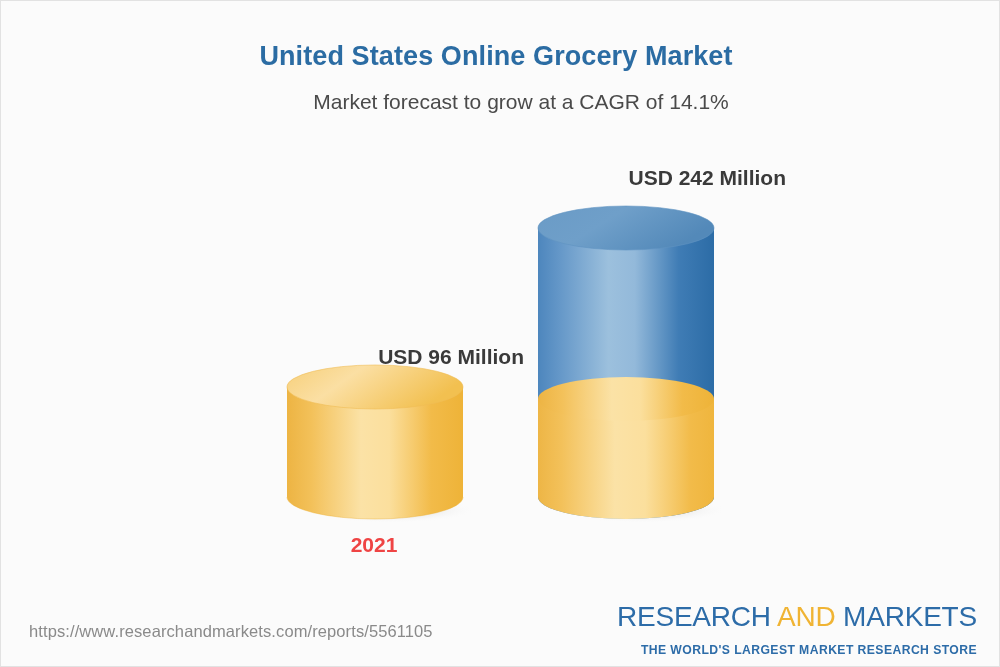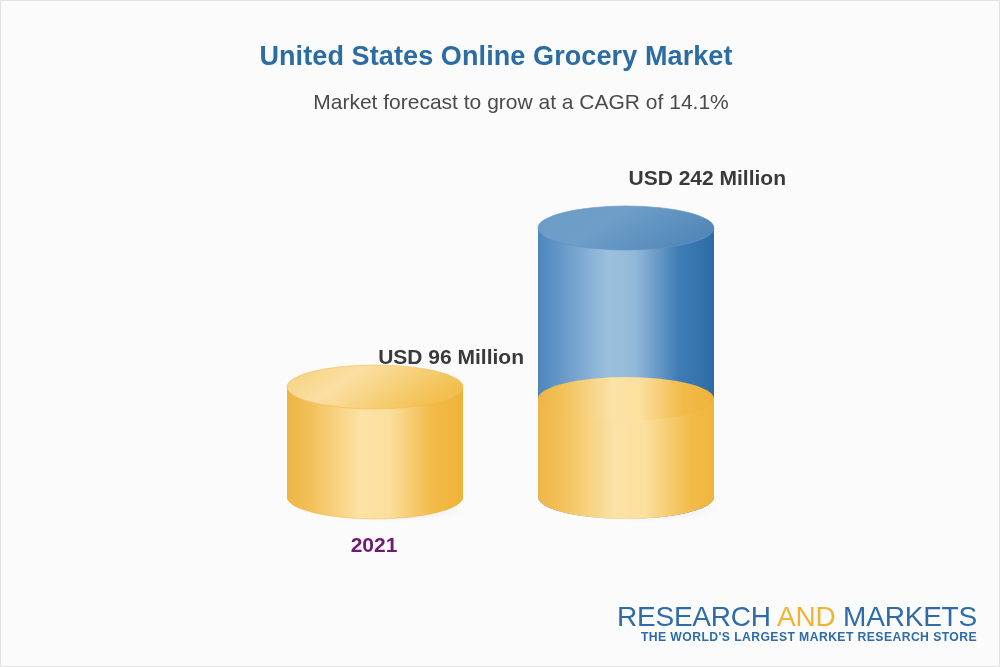--- a/index.html
+++ b/index.html
@@ -65,21 +65,21 @@
     color: #3a3a3a;
     white-space: nowrap;
   }
 
   .cat-label {
     position: absolute;
     width: 320px;
     text-align: center;
     font-size: 21px;
     font-weight: bold;
-    color: #701a75;
+    color: #ef4444;
   }
 
   
   .cylinder {
     position: absolute;
   }
 
   
   .footer-url {
     position: absolute;
@@ -99,21 +99,21 @@
   }
   .logo-main {
     font-size: 28px;
     font-weight: normal;
     color: #2d6ca8;
     letter-spacing: -0.2px;
     white-space: nowrap;
   }
   .logo-main .accent { color: #f0b434; }
   .logo-tag {
-    margin-top: 0;
+    margin-top: 13px;
     font-size: 12.2px;
     font-weight: bold;
     color: #2d6ca8;
     letter-spacing: 0.42px;
     white-space: nowrap;
   }
 </style>
 </head>
 <body>
 
@@ -205,19 +205,20 @@
         <ellipse cx="91" cy="196" rx="88" ry="22" fill="url(#yellowBody2)"></ellipse>
       </g>
 
       <ellipse cx="91" cy="25" rx="88" ry="22" fill="url(#blueTop2)"></ellipse>
       <ellipse cx="91" cy="25" rx="88" ry="22" fill="none" stroke="#5f93c2" stroke-opacity="0.6" stroke-width="1"></ellipse>
     </svg>
 
 
   </div>
 
+  <div class="footer-url">https://www.researchandmarkets.com/reports/5561105</div>
 
   <div class="logo">
     <div class="logo-main"><span>RESEARCH </span><span class="accent">AND </span><span>MARKETS</span></div>
     <div class="logo-tag">THE WORLD'S LARGEST MARKET RESEARCH STORE</div>
   </div>
 
 </div>
 
 </body></html>

